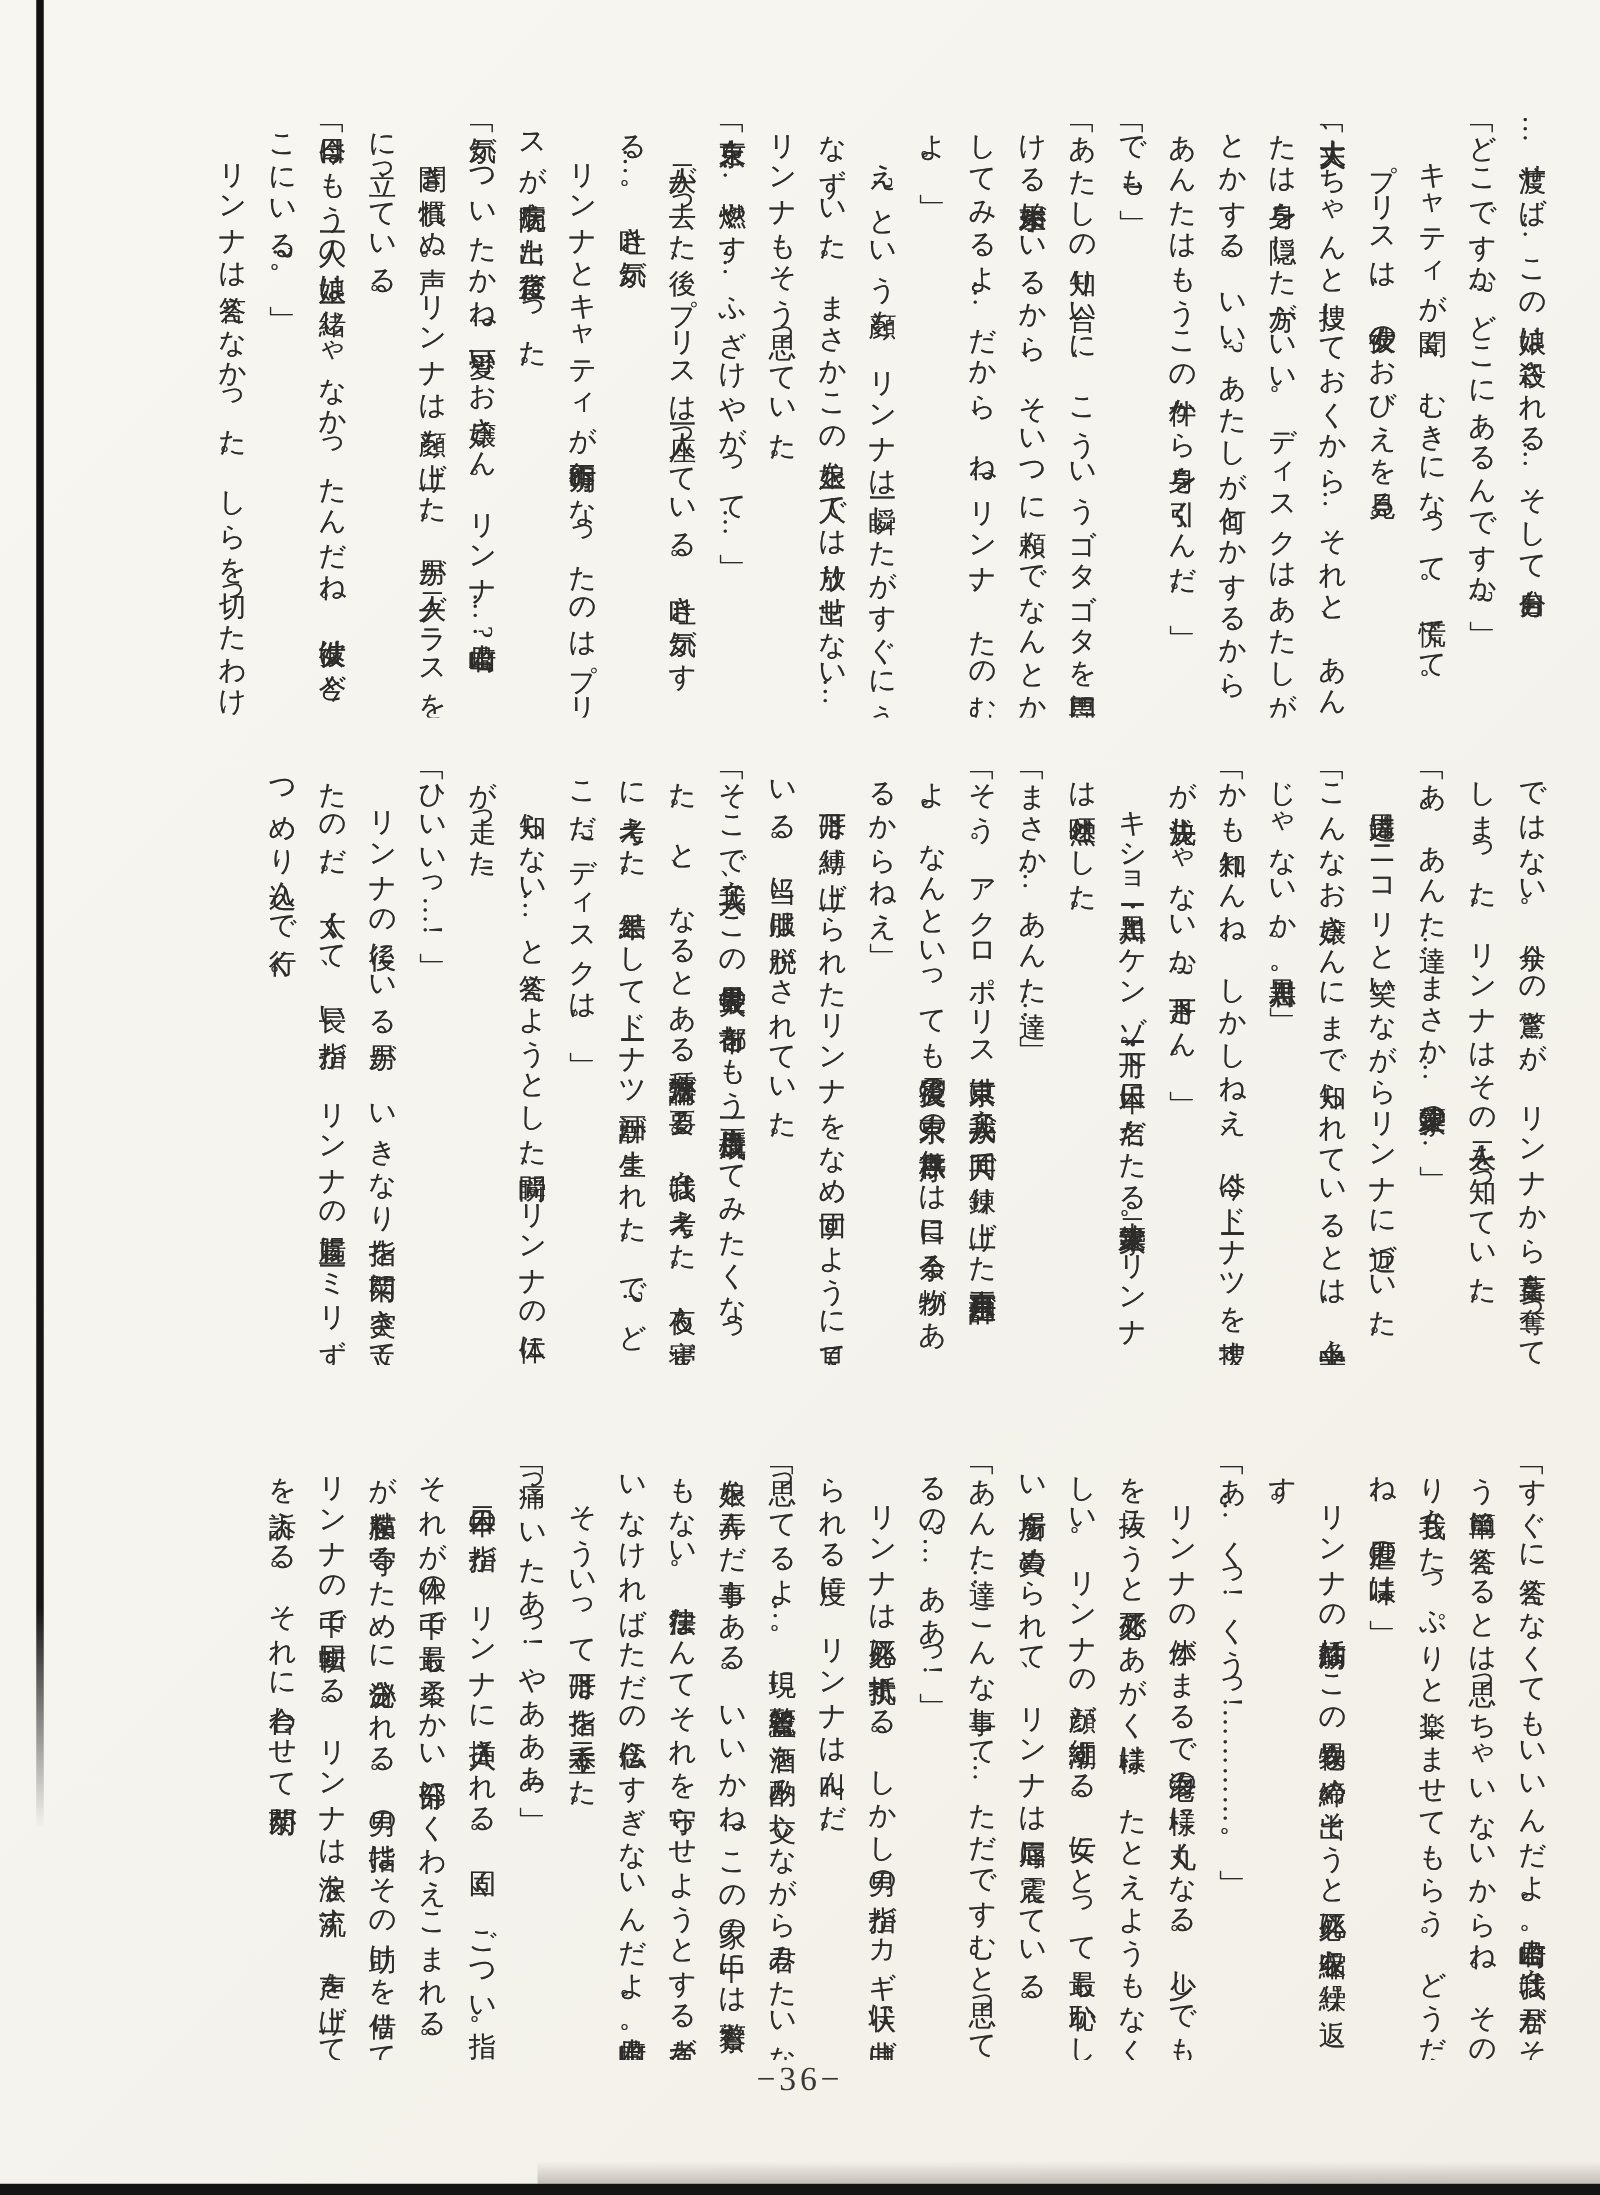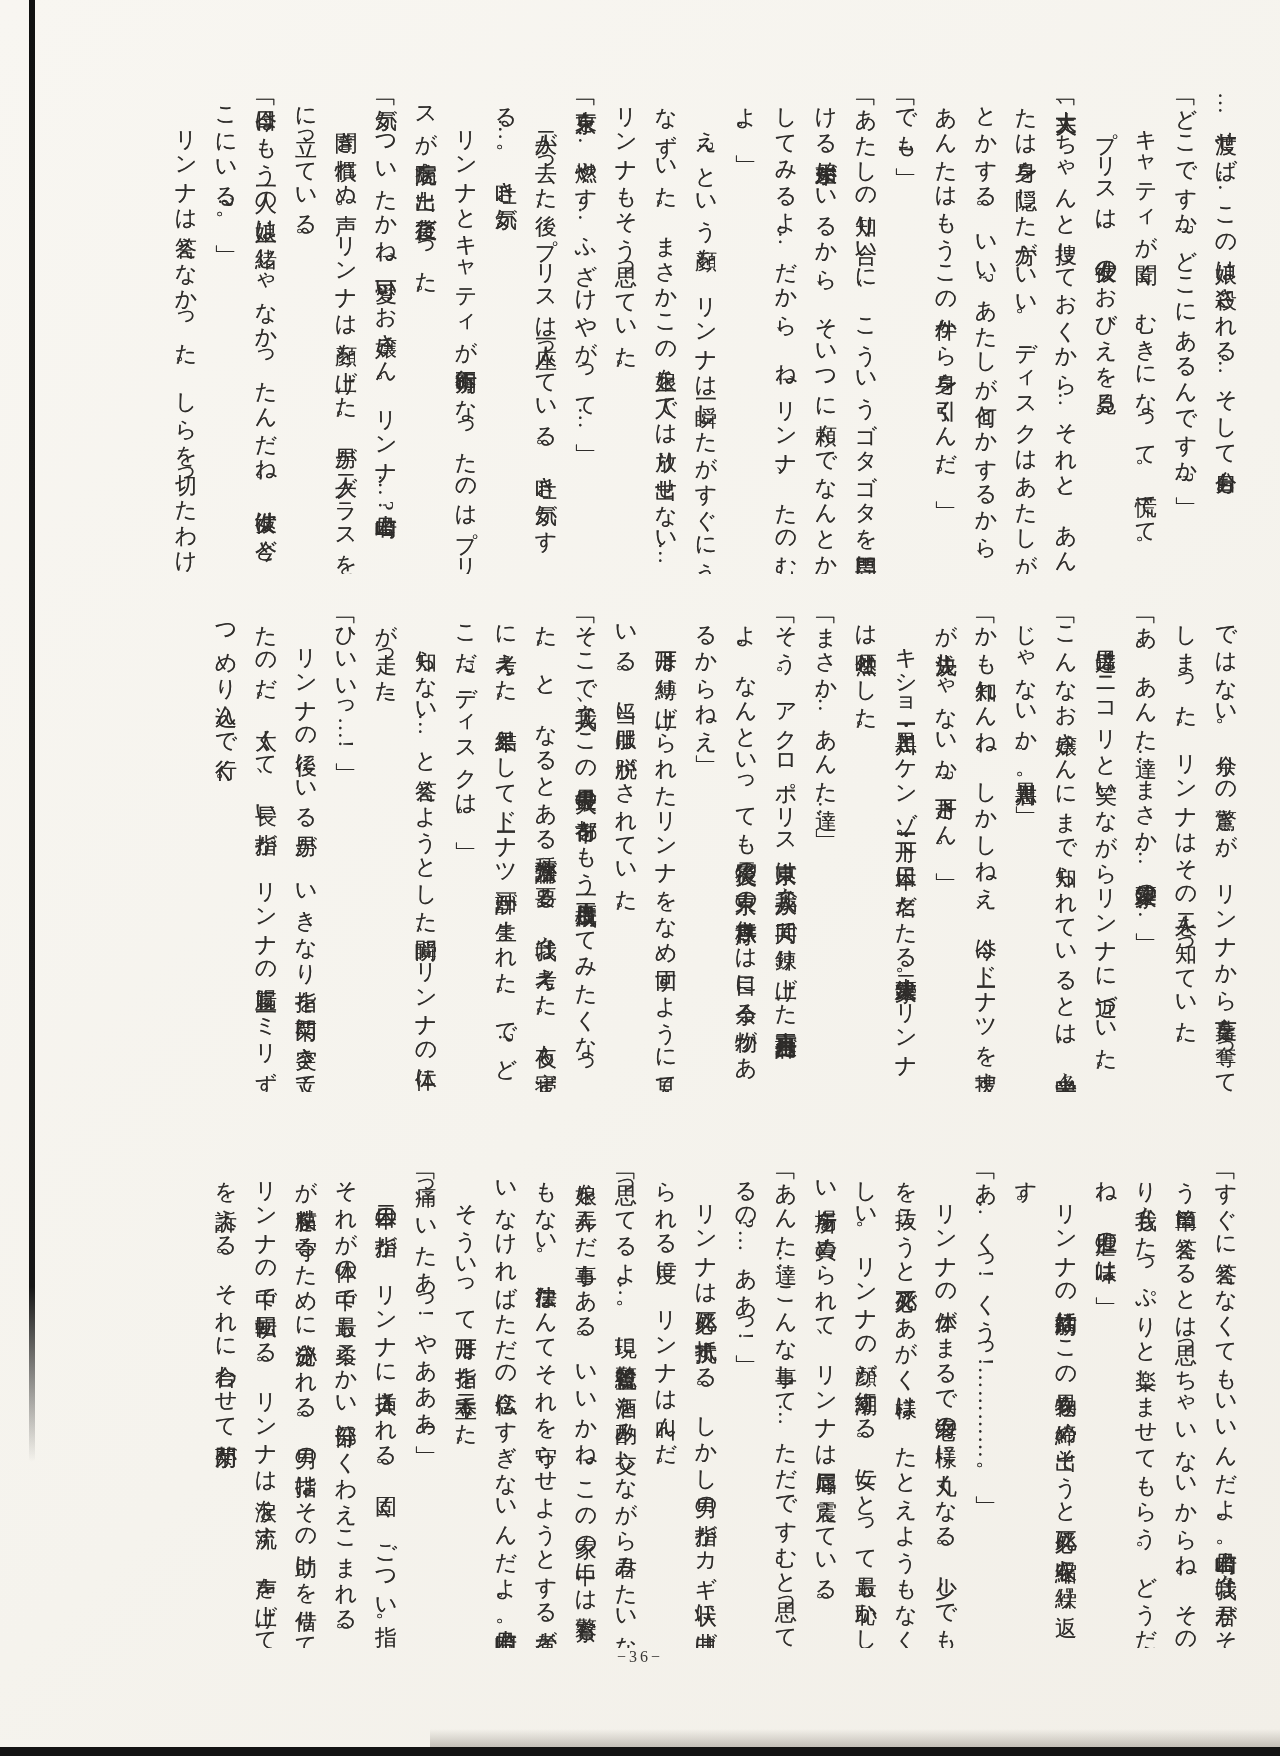--- a/index.html
+++ b/index.html
@@ -63,21 +63,21 @@
   .band-1 { top: 92px; }
   .band-2 { top: 610px; }
   .band-3 { top: 1166px; }
   .band p { margin: 0; padding: 0; }
   .page-number {
     position: absolute;
     top: 1648px;
     left: 0;
     width: 100%;
     text-align: center;
-    font-size: 16px;
+    font-size: 27px;
     letter-spacing: 3px;
     color: #3a3835;
   }
 </style>
 </head>
 <body>
 
 <div class="page">
   <div class="edge-left"></div>
 

